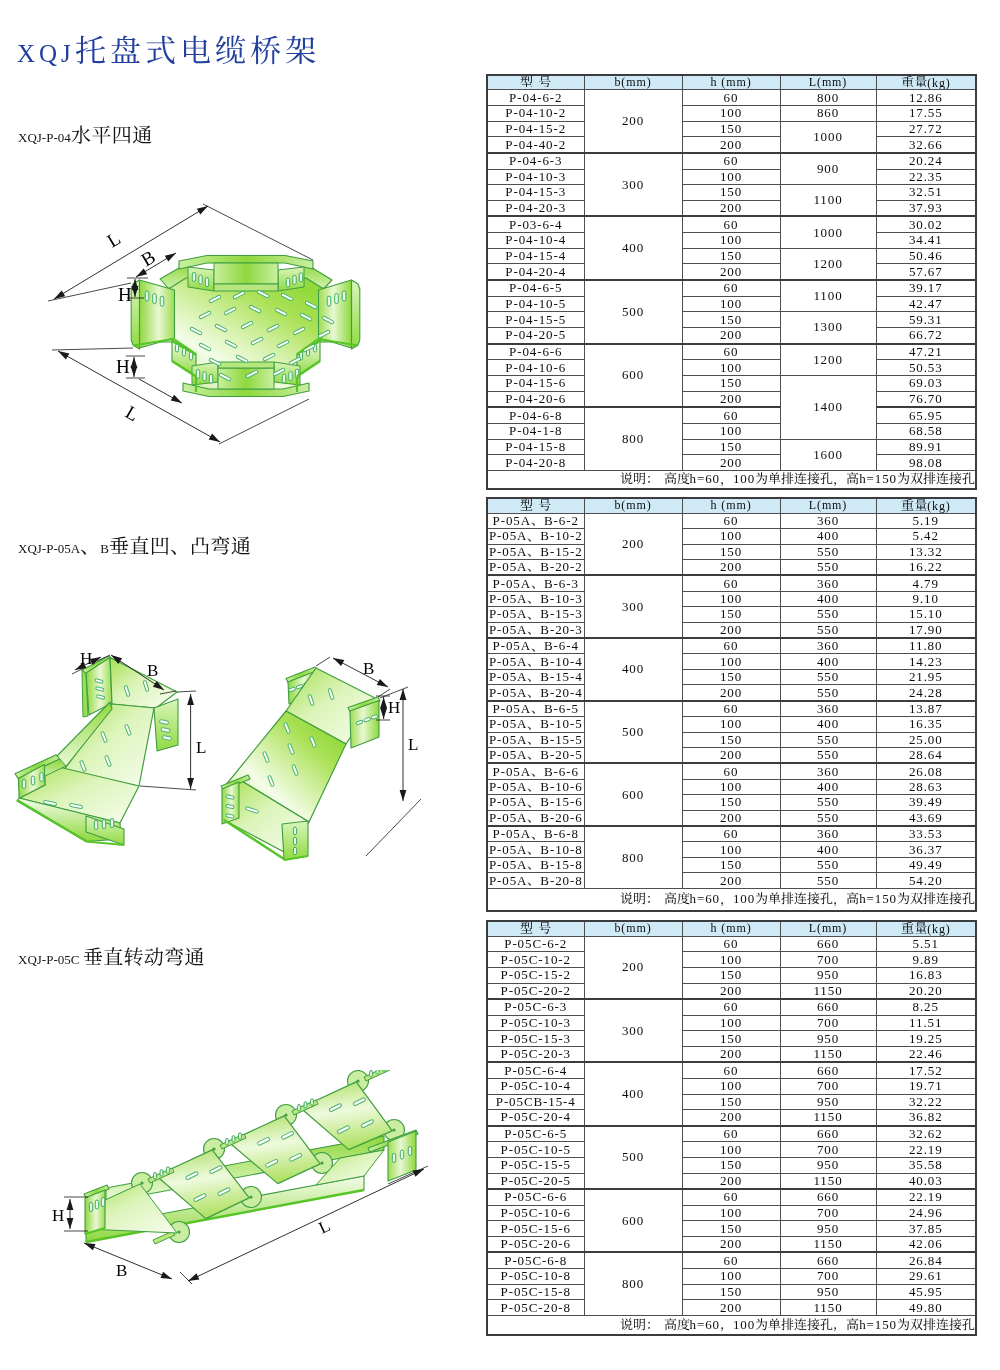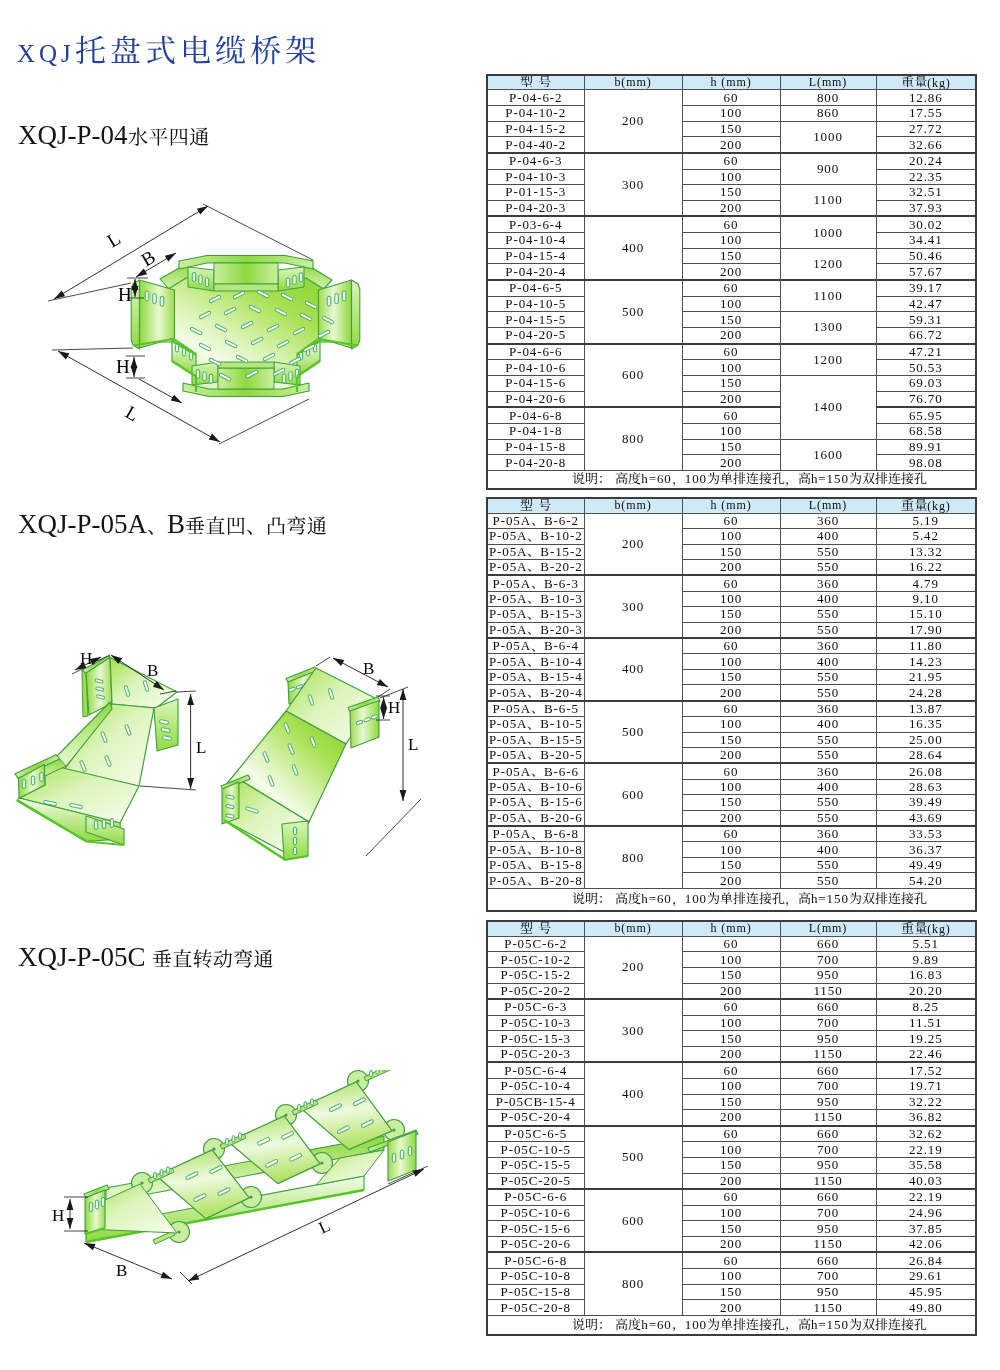--- a/index.html
+++ b/index.html
@@ -1,24 +1,24 @@
 <!DOCTYPE html>
 <html><head><meta charset="utf-8"><style>
 *{margin:0;padding:0;box-sizing:border-box}
 html,body{width:1000px;height:1370px;background:#fff;position:relative;font-family:"Liberation Serif",serif}
 svg{fill:currentColor}
 .title{position:absolute;left:17px;top:35px;font-size:25px;line-height:31px;color:#23409e;letter-spacing:4px}
-.lab{position:absolute;font-size:27px;line-height:20px;color:#141414;white-space:nowrap}
+.lab{position:absolute;font-size:13px;line-height:20px;color:#141414;white-space:nowrap}
 table.t{position:absolute;border-collapse:collapse;table-layout:fixed;width:490px;color:#0d0d0d;
  font-size:13px;text-align:center;letter-spacing:0.9px}
 table.t td{border:1px solid #4e4e50;padding:0;line-height:14px;overflow:hidden}
 table.t{border:2px solid #3c3c3e}
 tr.hd td{background:#cfe9f6;height:12px;font-size:12px;line-height:13px}
 tr.gt td{border-top:2px solid #3c3c3e}
-tr.note td{text-align:center;padding-left:36px}
+tr.note td{text-align:right;padding-left:36px}
 col.c1{width:97px}col.c2{width:98px}col.c3{width:98px}col.c4{width:96px}col.c5{width:100px}
 </style></head>
 <body>
 <svg width="0" height="0" style="position:absolute">
     <defs>
       <path id="g0" d="M818 -832 904 -764Q897 -757 884 -756Q872 -755 852 -762Q797 -742 723 -719Q648 -696 567 -677Q485 -657 406 -644L400 -661Q455 -676 514 -697Q573 -718 630 -741Q687 -765 736 -788Q784 -812 818 -832ZM348 -359 834 -429 873 -495Q873 -495 883 -489Q892 -484 907 -475Q922 -465 938 -455Q955 -445 969 -435Q968 -427 962 -422Q956 -418 945 -416L360 -331ZM42 -610H300L342 -668Q342 -668 350 -661Q358 -655 370 -644Q382 -633 396 -620Q409 -608 420 -596Q417 -580 394 -580H50ZM194 -838 297 -828Q295 -817 286 -810Q278 -802 260 -800V-20Q260 7 253 27Q247 47 226 59Q205 72 161 77Q159 61 155 48Q150 35 141 27Q131 18 113 12Q95 7 65 3V-13Q65 -13 79 -12Q93 -11 112 -10Q131 -9 148 -8Q166 -7 172 -7Q185 -7 190 -11Q194 -15 194 -26ZM26 -316Q50 -322 90 -335Q130 -348 181 -365Q232 -382 291 -403Q349 -424 409 -446L415 -433Q356 -400 274 -354Q191 -309 84 -255Q79 -235 63 -229ZM559 -704H627Q627 -694 627 -684Q627 -675 627 -668V-50Q627 -32 636 -25Q644 -17 676 -17H773Q807 -17 831 -18Q855 -18 867 -19Q875 -21 879 -23Q884 -25 887 -32Q893 -44 902 -82Q911 -120 920 -163H933L937 -27Q954 -21 960 -14Q966 -7 966 4Q966 20 951 29Q935 39 893 44Q850 48 769 48L664 47Q623 47 600 40Q577 33 568 16Q559 -2 559 -32Z"></path>
       <path id="g1" d="M408 -482Q459 -469 489 -451Q520 -432 535 -412Q549 -393 551 -375Q554 -357 546 -345Q539 -334 525 -331Q511 -329 495 -340Q489 -362 473 -387Q457 -413 438 -435Q418 -458 398 -474ZM243 -763 322 -729H309V-575Q309 -523 299 -474Q289 -425 263 -382Q237 -338 188 -302Q140 -266 63 -239L53 -252Q132 -291 173 -342Q214 -392 228 -451Q243 -511 243 -575V-729ZM754 -729V-700H274V-729ZM559 -816Q552 -795 520 -795Q510 -784 496 -769Q482 -754 469 -740Q455 -726 443 -714H412Q419 -738 430 -776Q440 -813 447 -841ZM429 -682Q476 -672 505 -656Q534 -640 547 -621Q561 -603 562 -587Q564 -571 556 -559Q548 -548 534 -546Q521 -543 504 -554Q499 -574 485 -597Q471 -619 454 -640Q436 -660 419 -674ZM883 -594Q883 -594 891 -586Q900 -579 913 -568Q926 -557 941 -544Q955 -531 967 -519Q963 -503 942 -503H59L50 -532H835ZM707 -729 742 -771 828 -707Q824 -701 812 -696Q801 -691 785 -688V-357Q785 -332 779 -312Q772 -293 750 -281Q728 -268 681 -264Q679 -280 675 -292Q670 -304 660 -311Q649 -320 630 -326Q611 -332 578 -336V-352Q578 -352 593 -351Q608 -350 629 -349Q650 -347 669 -346Q688 -345 695 -345Q708 -345 713 -350Q717 -355 717 -366V-729ZM750 -228 785 -263 856 -208Q852 -204 844 -200Q836 -195 825 -193V28H758V-228ZM788 -228V-198H206V-228ZM171 -261 250 -228H237V28H171V-228ZM627 -228V25H562V-228ZM432 -228V25H368V-228ZM889 -41Q889 -41 902 -30Q915 -19 932 -3Q950 13 963 28Q959 44 938 44H53L44 14H849Z"></path>
       <path id="g2" d="M48 -620H815L864 -681Q864 -681 874 -674Q883 -667 897 -655Q912 -644 928 -631Q943 -618 957 -606Q953 -590 930 -590H56ZM90 -414H415L462 -473Q462 -473 470 -466Q479 -459 492 -448Q506 -438 520 -425Q535 -412 548 -401Q544 -385 521 -385H97ZM548 -835 658 -823Q657 -814 649 -806Q642 -798 623 -795Q622 -682 631 -571Q641 -460 667 -360Q692 -260 738 -179Q784 -99 855 -47Q867 -36 873 -36Q879 -37 887 -52Q896 -70 909 -103Q922 -135 931 -165L944 -163L926 -10Q949 19 953 35Q957 50 949 59Q940 71 924 72Q908 74 890 67Q871 61 852 49Q833 38 816 24Q737 -38 685 -128Q633 -218 603 -330Q574 -441 561 -569Q548 -697 548 -835ZM697 -811Q751 -805 786 -792Q820 -778 839 -761Q857 -744 862 -728Q867 -711 861 -699Q856 -687 842 -682Q829 -678 811 -686Q800 -705 779 -727Q758 -748 734 -768Q710 -788 687 -801ZM275 -413H343V-59L275 -49ZM62 -24Q105 -33 183 -51Q262 -70 362 -95Q462 -120 569 -148L573 -131Q495 -100 386 -59Q277 -17 131 33Q128 42 122 49Q115 55 110 58Z"></path>
       <path id="g3" d="M541 -829Q540 -819 531 -812Q523 -805 504 -802V-59Q504 -35 518 -25Q532 -16 576 -16H716Q765 -16 799 -17Q833 -17 849 -19Q861 -21 866 -24Q872 -27 877 -33Q884 -47 895 -87Q905 -128 917 -183H930L933 -28Q953 -22 960 -15Q968 -8 968 3Q968 21 947 32Q927 43 873 47Q818 52 714 52H571Q521 52 491 43Q461 35 448 14Q435 -6 435 -43V-841ZM795 -452V-422H159V-452ZM795 -246V-216H159V-246ZM751 -668 790 -711 874 -646Q869 -640 857 -635Q846 -629 831 -626V-180Q831 -176 821 -171Q811 -166 798 -162Q784 -157 772 -157H761V-668ZM194 -168Q194 -165 186 -159Q178 -153 165 -149Q152 -144 137 -144H126V-668V-703L201 -668H800V-639H194Z"></path>
       <path id="g4" d="M624 -830Q622 -819 614 -812Q606 -805 586 -803V-479Q586 -476 580 -471Q573 -467 563 -463Q552 -460 541 -460H529V-840ZM482 -784Q480 -773 472 -766Q463 -759 444 -757V-508Q444 -505 437 -500Q430 -496 420 -493Q410 -489 398 -489H387V-794ZM722 -230Q720 -209 693 -206V-18Q693 -9 699 -6Q704 -3 727 -3H807Q835 -3 855 -3Q874 -3 882 -4Q890 -5 893 -7Q896 -9 900 -15Q905 -27 912 -60Q919 -93 926 -132H940L943 -11Q957 -7 962 -1Q966 5 966 14Q966 28 954 37Q942 46 907 50Q873 54 806 54H715Q680 54 663 49Q645 43 639 30Q633 18 633 -4V-240ZM678 -359Q677 -350 669 -343Q662 -336 645 -334Q642 -285 636 -238Q630 -191 610 -146Q591 -101 550 -61Q509 -21 438 15Q366 50 254 80L243 62Q342 30 405 -7Q468 -43 504 -85Q539 -127 555 -172Q571 -217 576 -266Q580 -316 581 -368ZM784 -435 816 -466 879 -416Q877 -412 871 -409Q864 -406 855 -404V-151Q855 -147 846 -142Q837 -137 824 -133Q812 -129 800 -129H790V-435ZM827 -435V-405H426V-435ZM396 -467 469 -435H460V-137Q460 -133 445 -124Q431 -115 406 -115H396V-435ZM731 -622Q780 -612 810 -596Q841 -580 856 -562Q872 -544 875 -527Q879 -510 873 -498Q867 -487 854 -483Q841 -480 825 -489Q818 -510 800 -533Q783 -556 762 -578Q741 -599 721 -614ZM904 -749Q904 -749 916 -740Q928 -730 944 -716Q961 -701 975 -688Q971 -673 949 -673H704V-701H866ZM813 -823Q810 -814 802 -808Q794 -803 777 -802Q752 -715 714 -635Q676 -556 629 -501L613 -510Q636 -553 655 -608Q674 -663 689 -724Q705 -785 715 -847ZM368 -609Q364 -600 349 -596Q334 -592 310 -602L338 -609Q318 -574 288 -530Q258 -485 221 -439Q184 -392 146 -349Q107 -307 70 -273L67 -285H107Q103 -251 91 -232Q80 -212 65 -207L30 -297Q30 -297 41 -300Q52 -302 57 -307Q87 -336 119 -381Q151 -426 182 -477Q212 -527 237 -576Q261 -624 275 -660ZM284 -793Q280 -784 266 -778Q251 -772 227 -781L254 -790Q235 -749 204 -699Q172 -648 136 -600Q100 -551 66 -516L64 -528H103Q99 -494 88 -475Q77 -455 63 -450L27 -539Q27 -539 37 -542Q47 -545 52 -548Q70 -571 90 -607Q110 -643 129 -684Q147 -725 161 -764Q176 -804 184 -832ZM37 -72Q67 -80 117 -96Q167 -111 227 -132Q288 -153 350 -176L355 -163Q311 -134 249 -95Q186 -57 104 -13Q99 8 84 14ZM51 -295Q78 -297 124 -303Q169 -309 227 -317Q284 -326 344 -335L347 -320Q304 -305 230 -278Q157 -251 74 -225ZM38 -534Q70 -534 130 -538Q191 -542 254 -548L256 -533Q228 -522 175 -502Q122 -483 65 -465Z"></path>
@@ -63,21 +63,21 @@
       <use href="#g4" xlink:href="#g4" x="4520"></use>
       <use href="#g5" xlink:href="#g5" x="5650"></use>
       <use href="#g6" xlink:href="#g6" x="6780"></use>
     </svg></div>
 <div class="lab" style="left:18px;top:125px">XQJ-P-04<svg style="width:81.2px;height:21.60px;vertical-align:-4.4px;" viewBox="0 -860 4060 1080" preserveAspectRatio="none">
       <use href="#g7" xlink:href="#g7" x="0"></use>
       <use href="#g8" xlink:href="#g8" x="1020"></use>
       <use href="#g9" xlink:href="#g9" x="2040"></use>
       <use href="#g10" xlink:href="#g10" x="3060"></use>
     </svg></div>
-<div class="lab" style="left:18px;top:514px">XQJ-P-05A<svg style="width:20.0px;height:6.20px;vertical-align:-2.0px;" viewBox="0 -210 1000 310" preserveAspectRatio="none">
+<div class="lab" style="left:18px;top:536px">XQJ-P-05A<svg style="width:20.0px;height:6.20px;vertical-align:-2.0px;" viewBox="0 -210 1000 310" preserveAspectRatio="none">
       <use href="#g11" xlink:href="#g11" x="0"></use>
     </svg>B<svg style="width:60.8px;height:21.60px;vertical-align:-4.4px;" viewBox="0 -860 3040 1080" preserveAspectRatio="none">
       <use href="#g12" xlink:href="#g12" x="0"></use>
       <use href="#g13" xlink:href="#g13" x="1020"></use>
       <use href="#g14" xlink:href="#g14" x="2040"></use>
     </svg><svg style="width:20.0px;height:6.20px;vertical-align:-2.0px;" viewBox="0 -210 1000 310" preserveAspectRatio="none">
       <use href="#g11" xlink:href="#g11" x="0"></use>
     </svg><svg style="width:60.8px;height:21.60px;vertical-align:-4.4px;" viewBox="0 -860 3040 1080" preserveAspectRatio="none">
       <use href="#g15" xlink:href="#g15" x="0"></use>
       <use href="#g16" xlink:href="#g16" x="1020"></use>
@@ -143,21 +143,21 @@
         <td>60</td>
         <td rowspan="2" class="lcell">900</td>
         <td>20.24</td>
       </tr>
       <tr>
         <td>P-04-10-3</td>
         <td>100</td>
         <td>22.35</td>
       </tr>
       <tr>
-        <td>P-01-15-3</td>
+        <td>P-04-15-3</td>
         <td>150</td>
         <td rowspan="2" class="lcell">1100</td>
         <td>32.51</td>
       </tr>
       <tr>
         <td>P-04-20-3</td>
         <td>200</td>
         <td>37.93</td>
       </tr>
       <tr class="gt">

